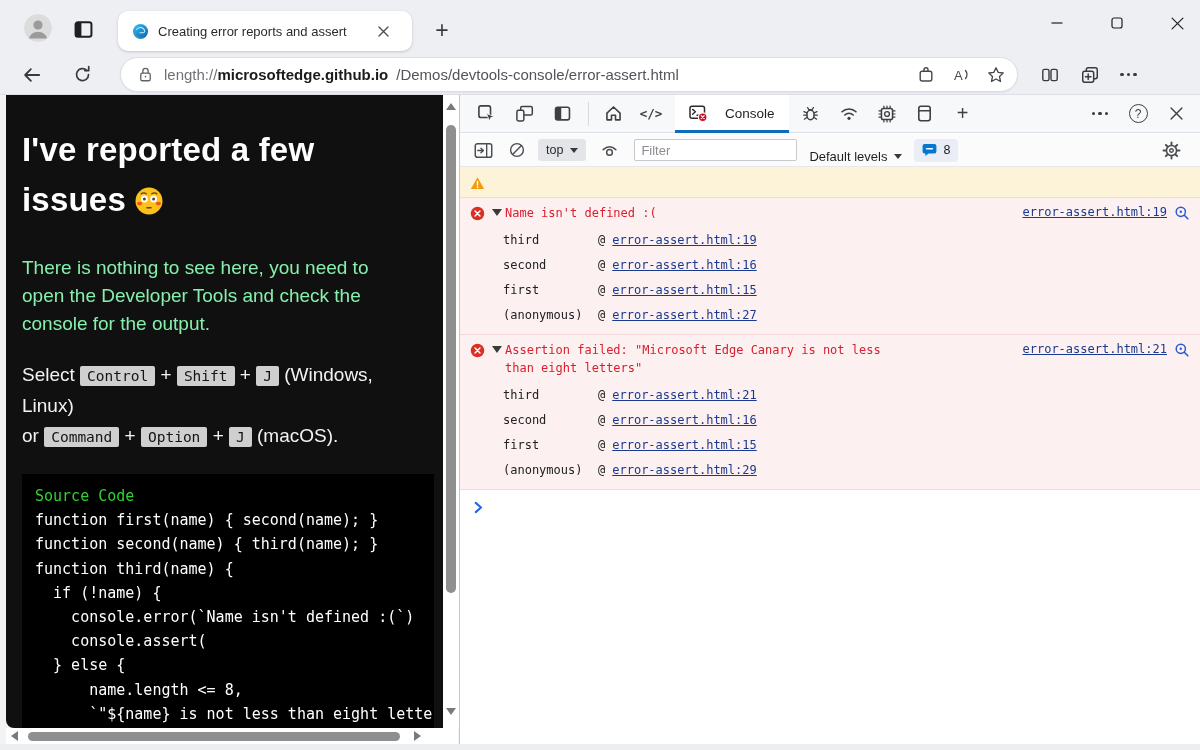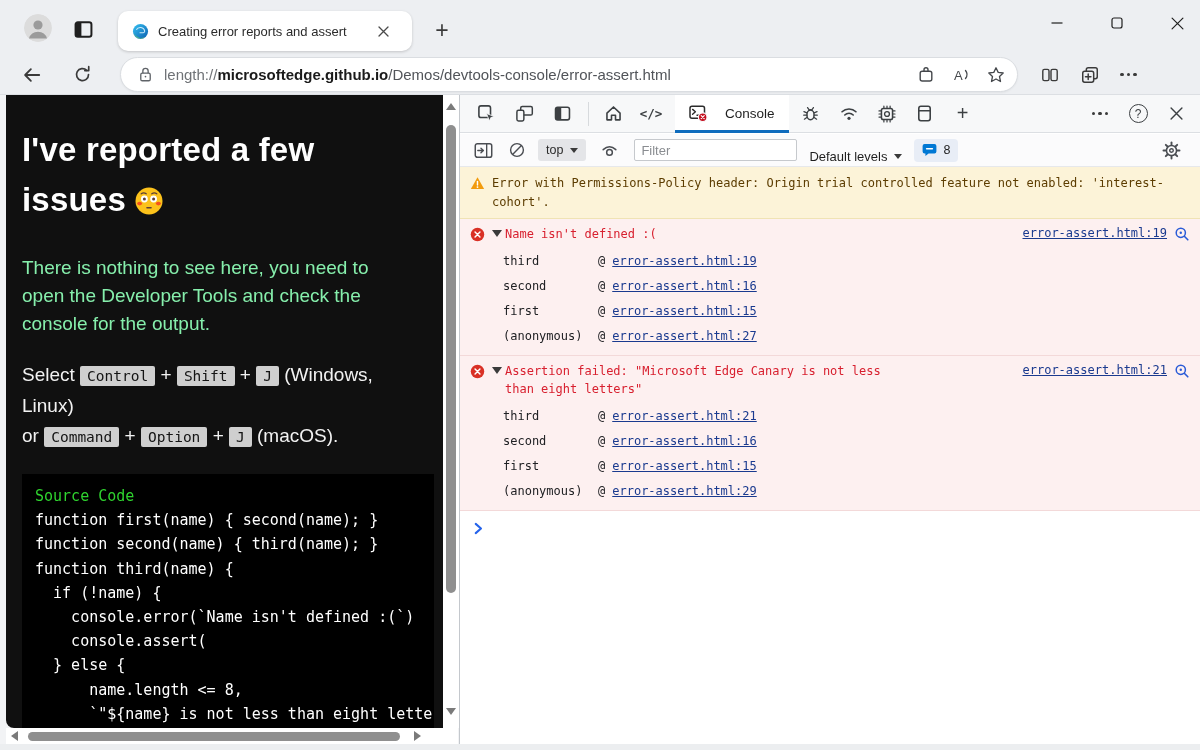--- a/index.html
+++ b/index.html
@@ -20,21 +20,21 @@
              display:flex; align-items:center; justify-content:center; }
   .win-controls { position:absolute; right:14px; top:8px; display:flex; gap:26px; }
   .win-btn { width:34px; height:30px; display:flex; align-items:center; justify-content:center; }
 
   .navbar { position:absolute; left:0; top:55px; width:1200px; height:40px; background:#edeff2; border-bottom:1px solid #dcdfe3; display:flex; align-items:center; }
   .nav-icon { width:32px; height:32px; display:flex; align-items:center; justify-content:center; }
   .nav-back { margin-left:16px; } .nav-refresh { margin-left:18px; }
   .addressbar { margin-left:22px; width:898px; height:35px; background:#ffffff; border:1px solid #dadde1; border-radius:18px;
                 display:flex; align-items:center; padding:0 12px 0 16px; box-shadow:0 1px 2px rgba(0,0,0,.05); }
   .url { margin-left:10px; font-size:15px; white-space:nowrap; overflow:hidden; flex:1 1 auto; }
-  .url .scheme { color:#6f7276; } .url .domain { color:#1b1b1b; font-weight:bold; } .url .path { color:#515459; }
+  .url .scheme { color:#6f7276; } .url .domain { color:#1b1b1b; font-weight:bold; } .url .path { color:#515459;margin-left:8px; }
   .ab-icons { display:flex; align-items:center; gap:16px; flex:0 0 auto; margin-left:8px; }
   .after-ab { display:flex; align-items:center; gap:20px; margin-left:22px; }
   .dots3 { display:flex; gap:3px; } .dots3 i { width:3.5px; height:3.5px; background:#3a3a3a; border-radius:50%; }
 
   
   .page-area { position:absolute; left:0; top:95px; width:459px; height:655px; background:#f2f3f5; }
   .page-black { position:absolute; left:6px; top:0; width:437px; height:633px; background:#101010; overflow:hidden;
                 border-bottom-left-radius:8px; padding:30px 21px 0 16px; }
   .page-black h1 { color:#ffffff; font-size:33px; font-weight:bold; line-height:50px; letter-spacing:.2px; }
   .emoji { display:inline-block; vertical-align:-5px; margin-left:8px; }
@@ -430,21 +430,20 @@
     </div>
 
     <div class="console-out">
 
       <div class="console-warning">
         <svg width="15" height="15" viewBox="0 0 18 18" style="flex:0 0 auto; margin-top:2px">
           <path d="M9 1.6 L17 15.6 H1 Z" fill="#f29b0d"></path>
           <line x1="9" y1="6.6" x2="9" y2="10.8" stroke="#ffffff" stroke-width="1.7" stroke-linecap="round"></line>
           <circle cx="9" cy="13.3" r="1.1" fill="#ffffff"></circle>
         </svg>
-        <div class="wtext">Error with Permissions-Policy header: Origin trial controlled feature not enabled: 'interest-cohort'.</div>
       </div>
 
       <div class="console-error">
         <div class="err-head">
           <svg width="15" height="15" viewBox="0 0 16 16" style="flex:0 0 auto; margin-top:2px">
             <circle cx="8" cy="8" r="7.2" fill="#d93025"></circle>
             <path d="M5.4 5.4 L10.6 10.6 M10.6 5.4 L5.4 10.6" stroke="#ffffff" stroke-width="1.6" stroke-linecap="round"></path>
           </svg>
           <span class="caret-down"></span>
           <span class="err-msg">Name isn't defined :(</span>

